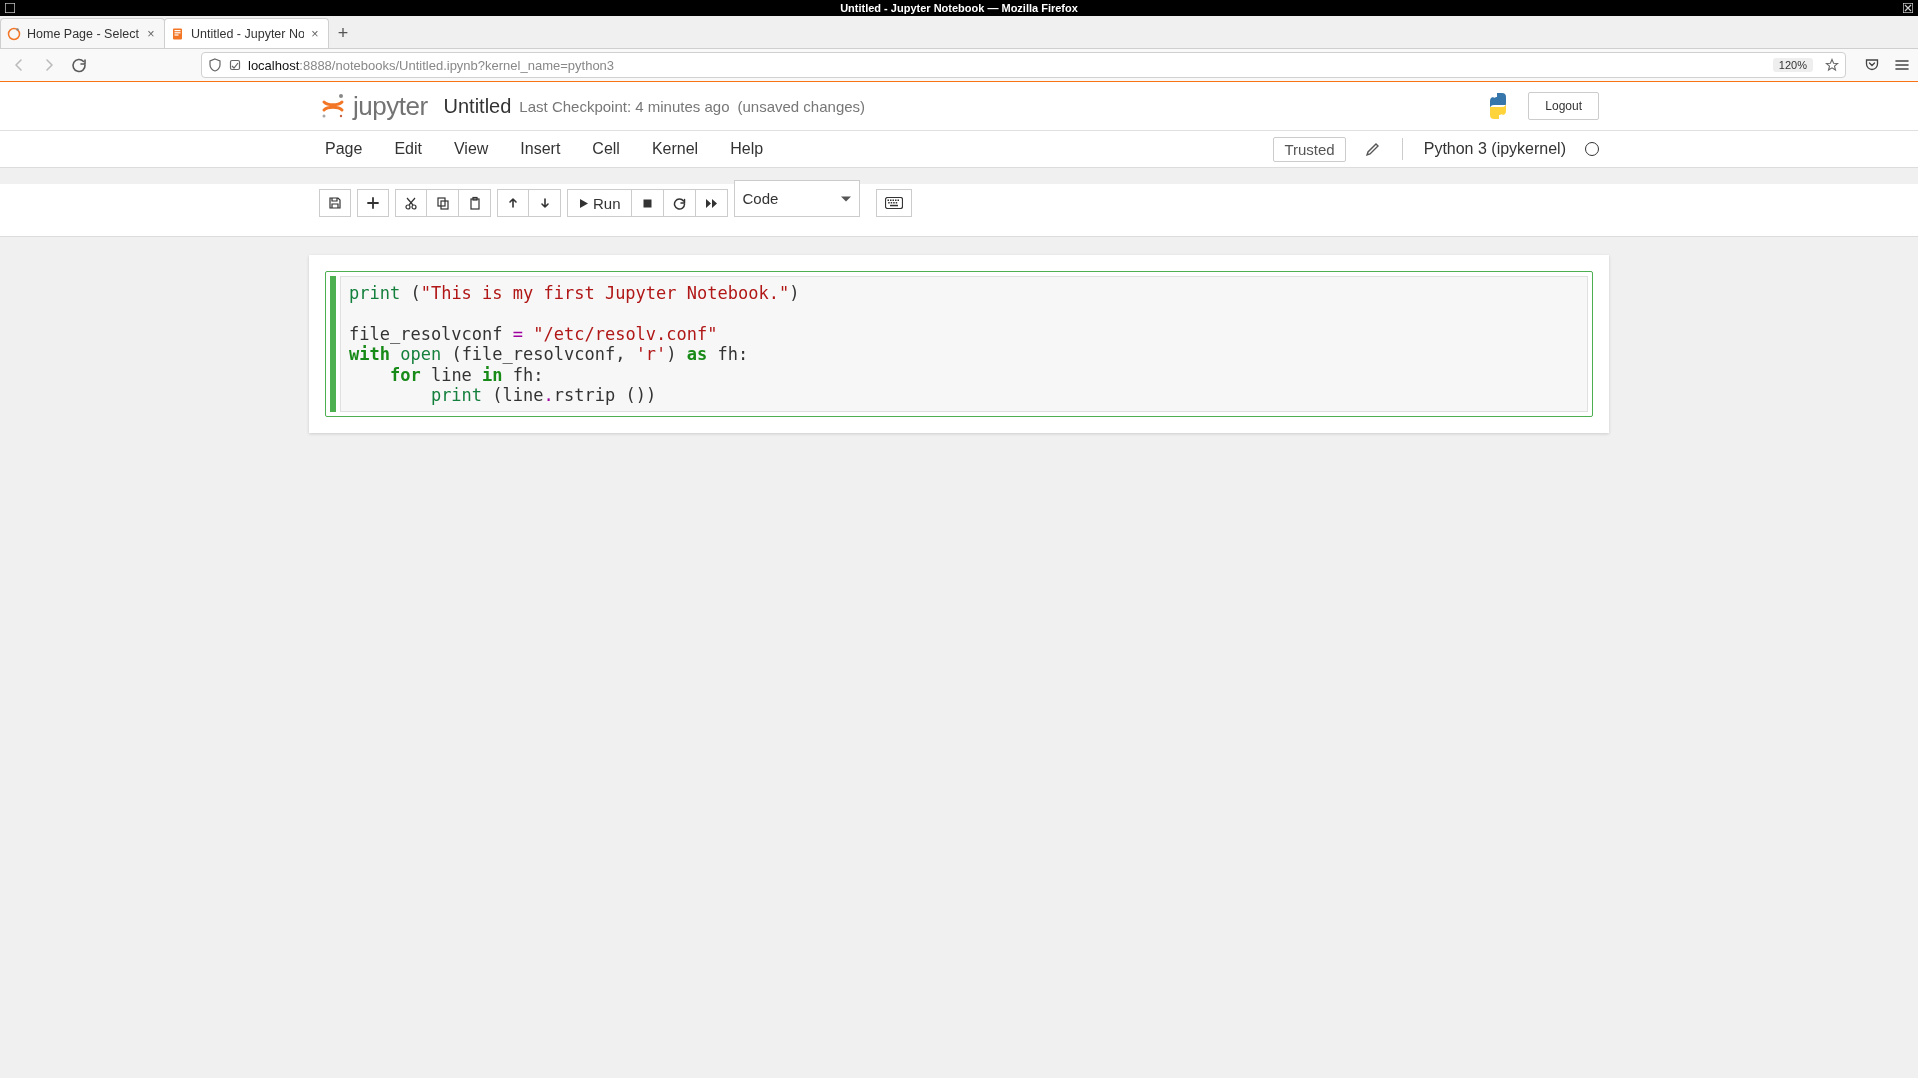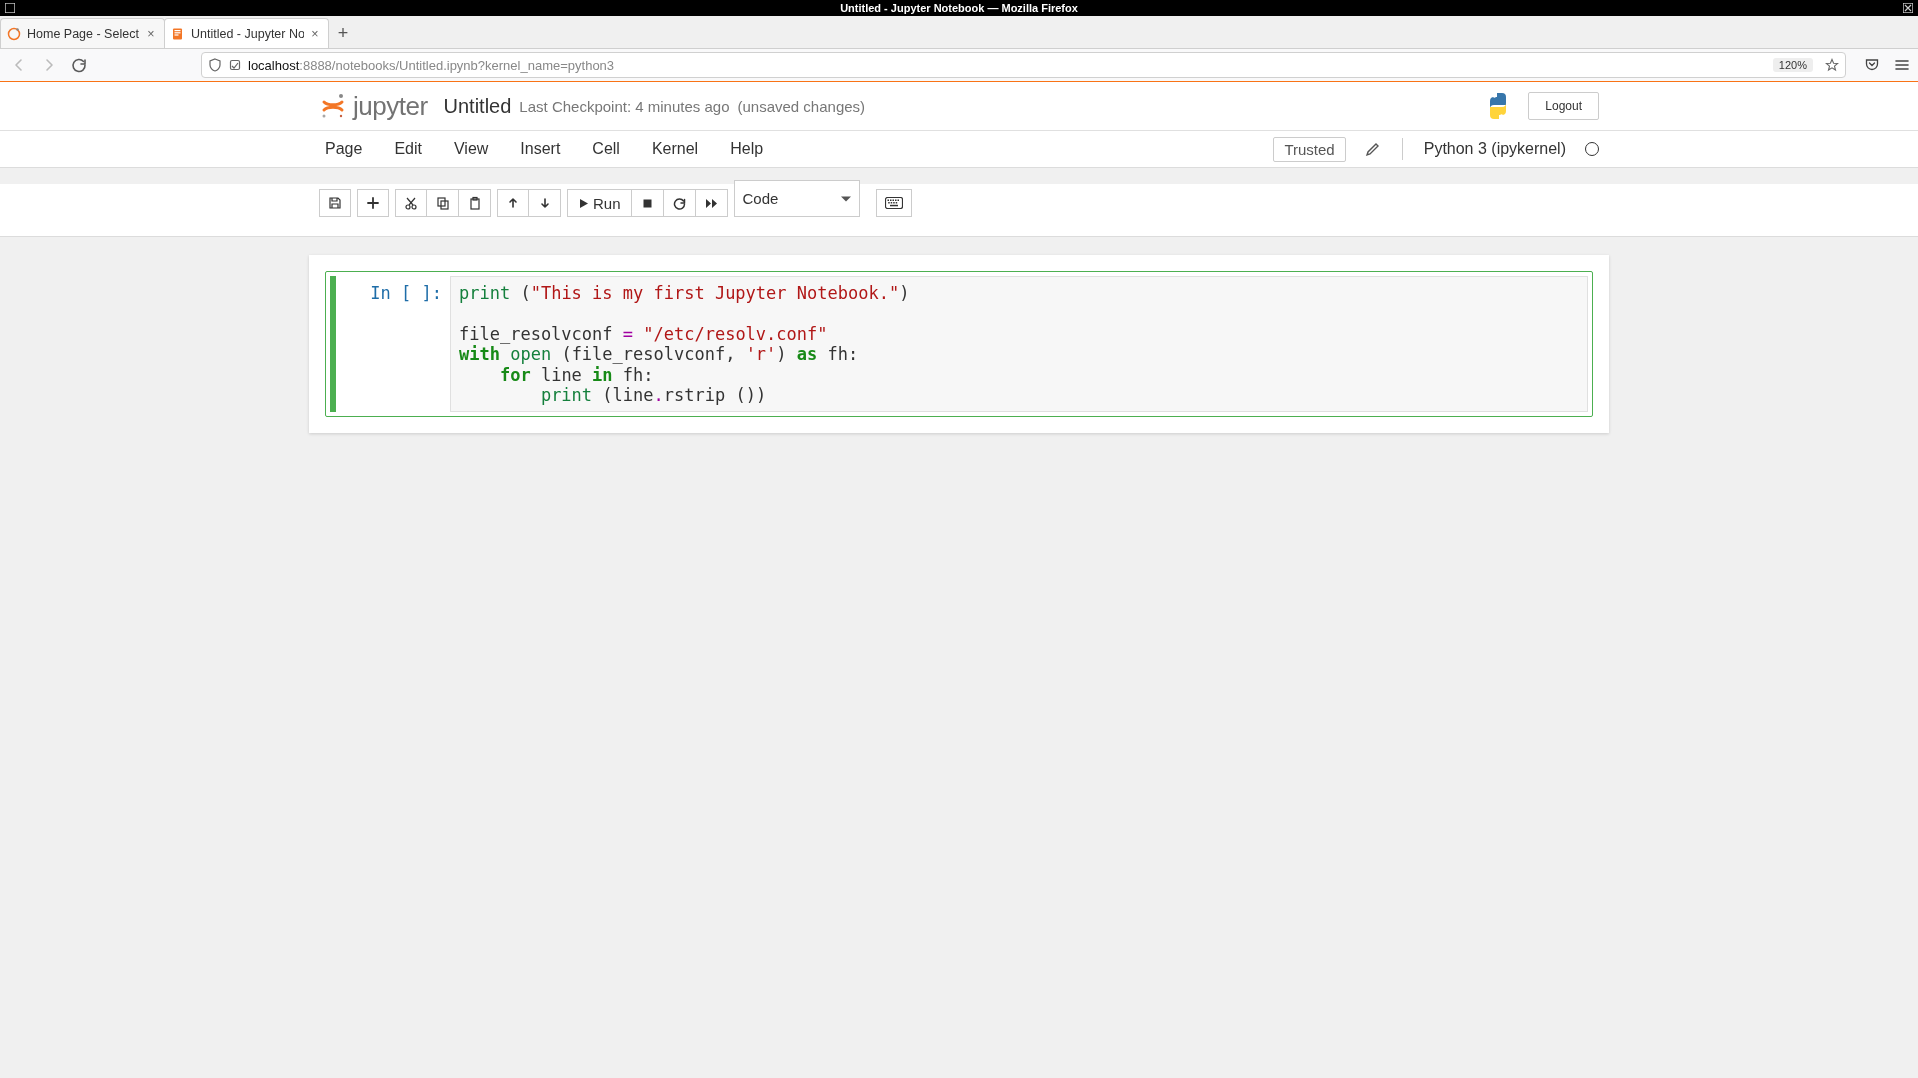--- a/index.html
+++ b/index.html
@@ -326,21 +326,20 @@
               <rect x="5" y="7.8" width="8" height="1.5" fill="#333"></rect>
             </svg>
           </div>
       </div>
     </div>
   </div>
 
   <div class="nb-container">
     <div class="cell">
       <div class="sidebar-bar"></div>
-      <div class="prompt">In [ ]:</div>
       <div class="code-area" id="code-area"><span class="tok-builtin">print</span><span class="tok-punc"> (</span><span class="tok-str">"This is my first Jupyter Notebook."</span><span class="tok-punc">)</span>
 
 <span>file_resolvconf </span><span class="tok-op">=</span><span> </span><span class="tok-str">"/etc/resolv.conf"</span>
 <span class="tok-kw">with</span><span> </span><span class="tok-builtin">open</span><span class="tok-punc"> (file_resolvconf, </span><span class="tok-str">'r'</span><span class="tok-punc">) </span><span class="tok-kw">as</span><span> fh:</span>
 <span>    </span><span class="tok-kw">for</span><span> line </span><span class="tok-kw">in</span><span> fh:</span>
 <span>        </span><span class="tok-builtin">print</span><span class="tok-punc"> (line</span><span class="tok-op">.</span><span>rstrip ()</span><span class="tok-punc">)</span></div>
     </div>
   </div>
 
 </div>

